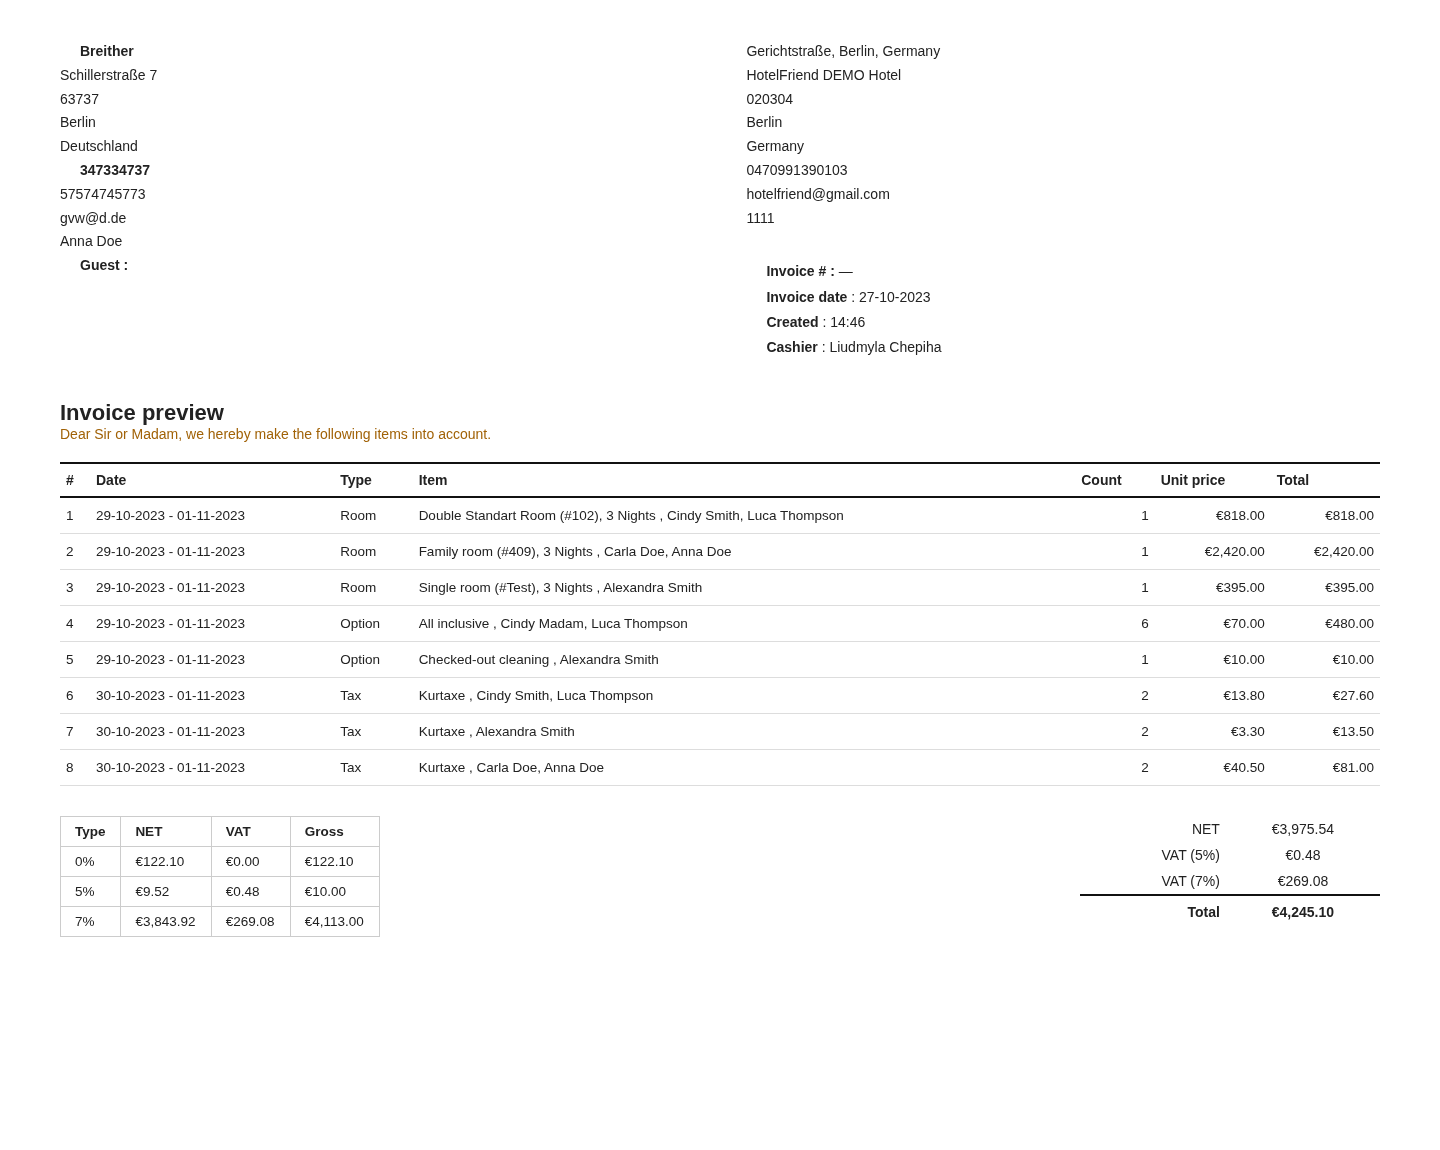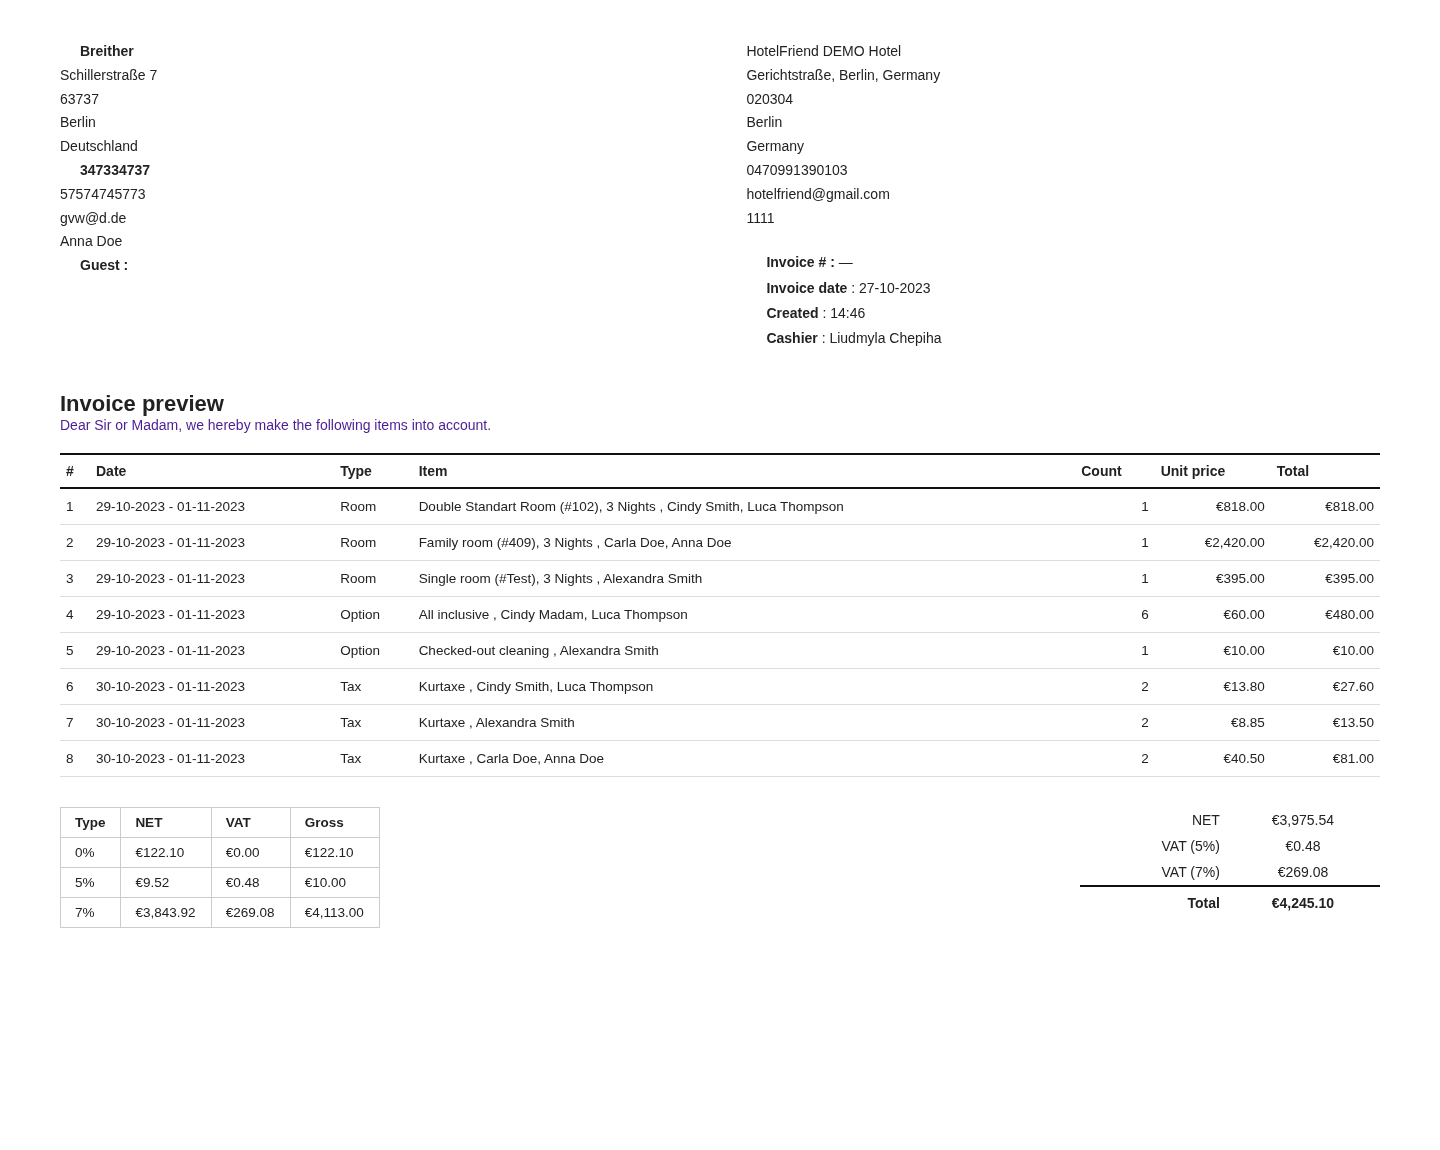--- a/index.html
+++ b/index.html
@@ -17,32 +17,32 @@
     }
     .left-address, .right-address {
       width: 48%;
       line-height: 1.7;
     }
     .right-address {
       text-align: left;
     }
     .bold { font-weight: bold; padding-left: 20px; }
     .invoice-meta {
-      margin-top: 20px;
+      margin-top: 29px;
       line-height: 1.8;
     }
     .section-title {
       font-size: 22px;
       font-weight: bold;
       margin-top: 40px;
     }
     .section-subtitle {
       font-size: 14px;
       margin-bottom: 20px;
-      color: #4c1d95;
+      color: #a16207;
     }
     table.invoice-table {
       width: 100%;
       border-collapse: collapse;
       margin-bottom: 30px;
     }
     table.invoice-table thead tr {
       border-top: 2px solid #111;
       border-bottom: 2px solid #111;
     }
@@ -114,22 +114,22 @@
     <div class="bold">347334737</div>
     <div>57574745773</div>
     <div>gvw@d.de</div>
     <div>Anna Doe</div>
     <div>
       <span class="bold">Guest :</span>
     </div>
   </div>
 
   <div class="right-address">
+    <div>Gerichtstraße, Berlin, Germany</div>
     <div>HotelFriend DEMO Hotel</div>
-    <div>Gerichtstraße, Berlin, Germany</div>
     <div>020304</div>
     <div>Berlin</div>
     <div>Germany</div>
     <div>0470991390103</div>
     <div>hotelfriend@gmail.com</div>
     <div>1111</div>
 
     <div class="invoice-meta">
       <div>
         <span class="bold">Invoice # :</span>
@@ -196,21 +196,21 @@
       <td class="right">1</td>
       <td class="right">€395.00</td>
       <td class="right">€395.00</td>
     </tr>
       <tr>
       <td>4</td>
       <td>29-10-2023 - 01-11-2023</td>
       <td>Option</td>
       <td>All inclusive , Cindy Madam, Luca Thompson</td>
       <td class="right">6</td>
-      <td class="right">€60.00</td>
+      <td class="right">€70.00</td>
       <td class="right">€480.00</td>
     </tr>
       <tr>
       <td>5</td>
       <td>29-10-2023 - 01-11-2023</td>
       <td>Option</td>
       <td>Checked-out cleaning , Alexandra Smith</td>
       <td class="right">1</td>
       <td class="right">€10.00</td>
       <td class="right">€10.00</td>
@@ -223,21 +223,21 @@
       <td class="right">2</td>
       <td class="right">€13.80</td>
       <td class="right">€27.60</td>
     </tr>
       <tr>
       <td>7</td>
       <td>30-10-2023 - 01-11-2023</td>
       <td>Tax</td>
       <td>Kurtaxe , Alexandra Smith</td>
       <td class="right">2</td>
-      <td class="right">€8.85</td>
+      <td class="right">€3.30</td>
       <td class="right">€13.50</td>
     </tr>
       <tr>
       <td>8</td>
       <td>30-10-2023 - 01-11-2023</td>
       <td>Tax</td>
       <td>Kurtaxe , Carla Doe, Anna Doe</td>
       <td class="right">2</td>
       <td class="right">€40.50</td>
       <td class="right">€81.00</td>

